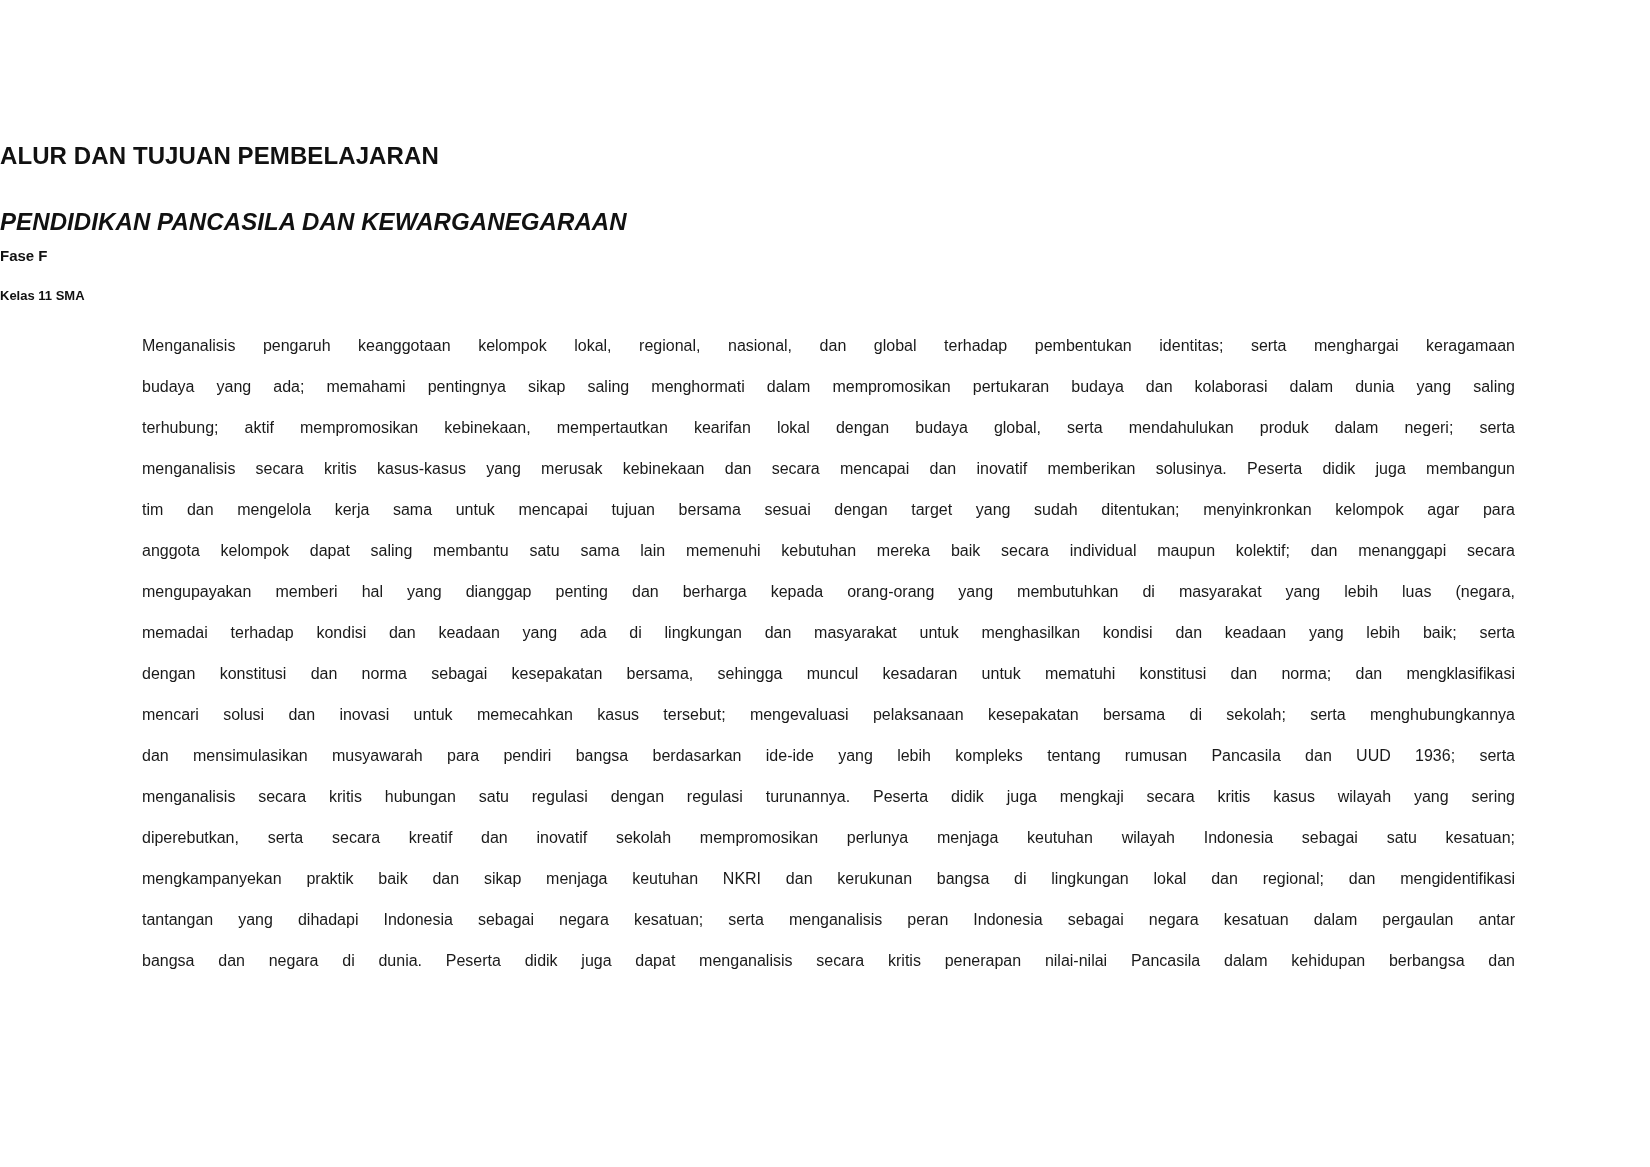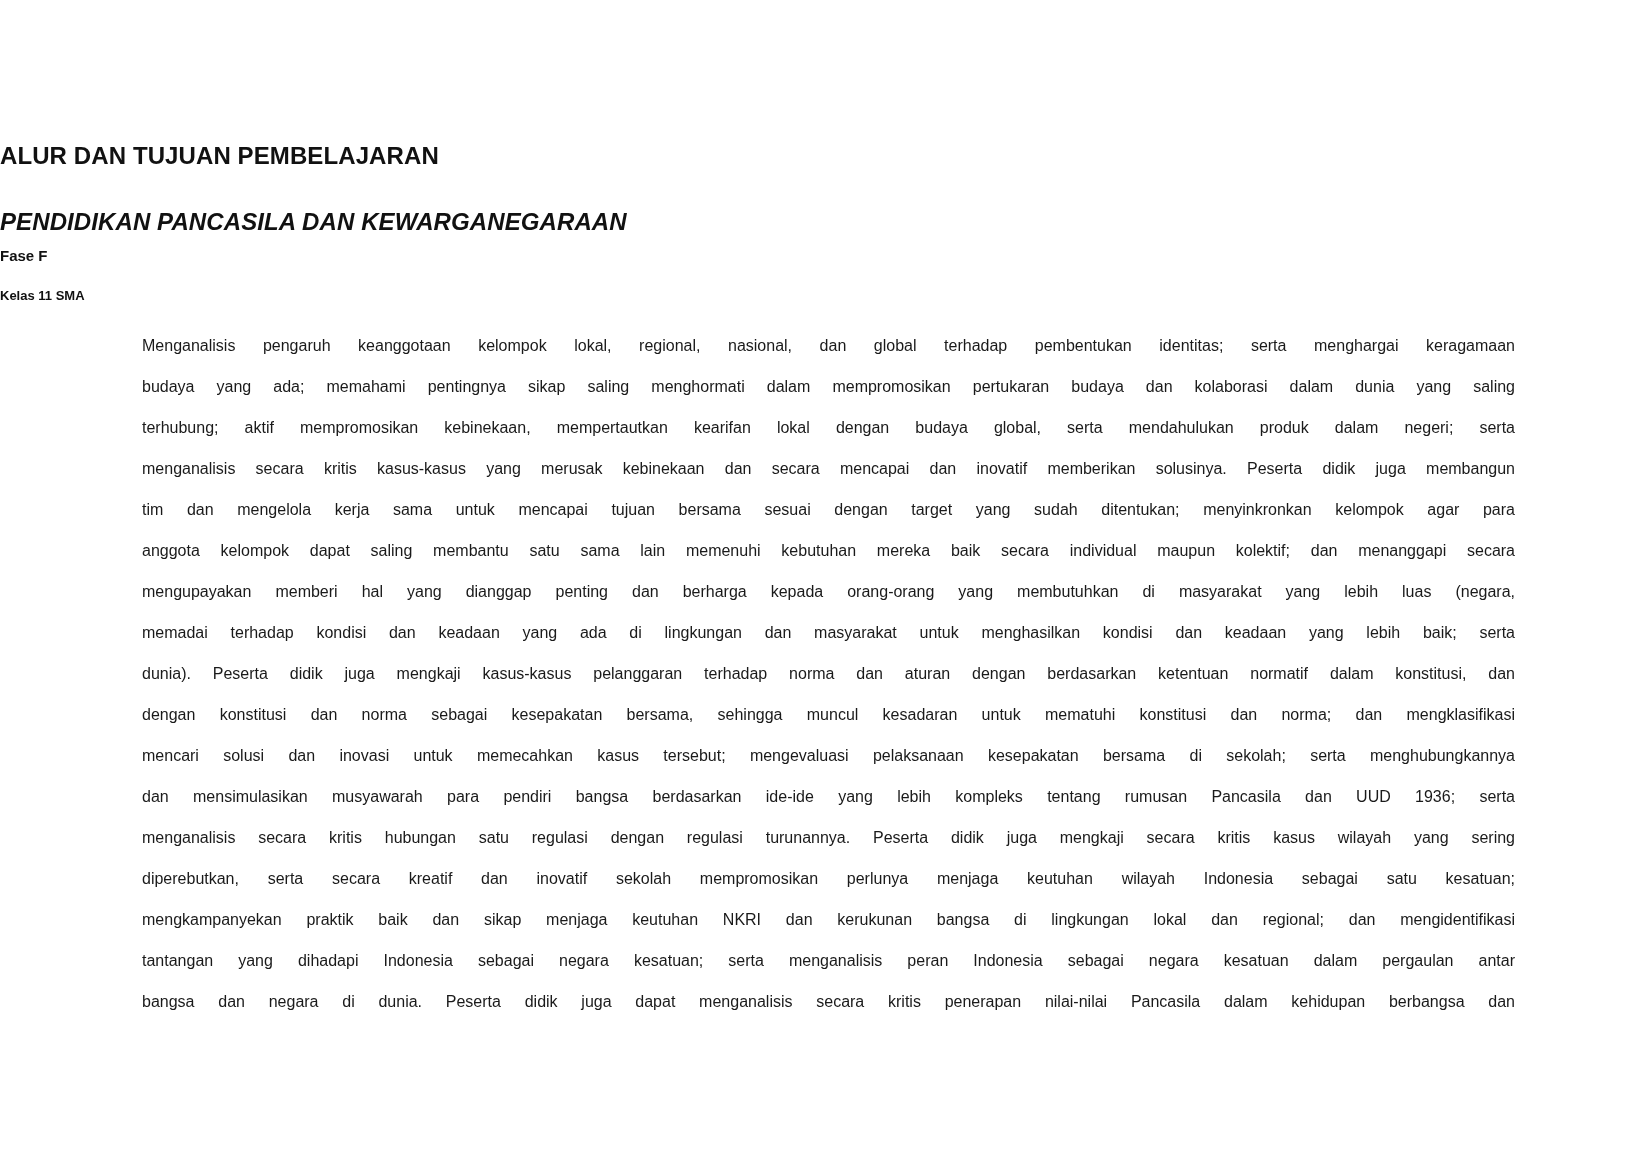--- a/index.html
+++ b/index.html
@@ -66,21 +66,20 @@
 
   <div class="body-text">
     <span class="line">Menganalisis pengaruh keanggotaan kelompok lokal, regional, nasional, dan global terhadap pembentukan identitas; serta menghargai keragamaan</span>
     <span class="line">budaya yang ada; memahami pentingnya sikap saling menghormati dalam mempromosikan pertukaran budaya dan kolaborasi dalam dunia yang saling</span>
     <span class="line">terhubung; aktif mempromosikan kebinekaan, mempertautkan kearifan lokal dengan budaya global, serta mendahulukan produk dalam negeri; serta</span>
     <span class="line">menganalisis secara kritis kasus-kasus yang merusak kebinekaan dan secara mencapai dan inovatif memberikan solusinya. Peserta didik juga membangun</span>
     <span class="line">tim dan mengelola kerja sama untuk mencapai tujuan bersama sesuai dengan target yang sudah ditentukan; menyinkronkan kelompok agar para</span>
     <span class="line">anggota kelompok dapat saling membantu satu sama lain memenuhi kebutuhan mereka baik secara individual maupun kolektif; dan menanggapi secara</span>
     <span class="line">mengupayakan memberi hal yang dianggap penting dan berharga kepada orang-orang yang membutuhkan di masyarakat yang lebih luas (negara,</span>
     <span class="line">memadai terhadap kondisi dan keadaan yang ada di lingkungan dan masyarakat untuk menghasilkan kondisi dan keadaan yang lebih baik; serta</span>
-    <span class="line">dunia). Peserta didik juga mengkaji kasus-kasus pelanggaran terhadap norma dan aturan dengan berdasarkan ketentuan normatif dalam konstitusi, dan</span>
     <span class="line">dengan konstitusi dan norma sebagai kesepakatan bersama, sehingga muncul kesadaran untuk mematuhi konstitusi dan norma; dan mengklasifikasi</span>
     <span class="line">mencari solusi dan inovasi untuk memecahkan kasus tersebut; mengevaluasi pelaksanaan kesepakatan bersama di sekolah; serta menghubungkannya</span>
     <span class="line">dan mensimulasikan musyawarah para pendiri bangsa berdasarkan ide-ide yang lebih kompleks tentang rumusan Pancasila dan UUD 1936; serta</span>
     <span class="line">menganalisis secara kritis hubungan satu regulasi dengan regulasi turunannya. Peserta didik juga mengkaji secara kritis kasus wilayah yang sering</span>
     <span class="line">diperebutkan, serta secara kreatif dan inovatif sekolah mempromosikan perlunya menjaga keutuhan wilayah Indonesia sebagai satu kesatuan;</span>
     <span class="line">mengkampanyekan praktik baik dan sikap menjaga keutuhan NKRI dan kerukunan bangsa di lingkungan lokal dan regional; dan mengidentifikasi</span>
     <span class="line">tantangan yang dihadapi Indonesia sebagai negara kesatuan; serta menganalisis peran Indonesia sebagai negara kesatuan dalam pergaulan antar</span>
     <span class="line">bangsa dan negara di dunia. Peserta didik juga dapat menganalisis secara kritis penerapan nilai-nilai Pancasila dalam kehidupan berbangsa dan</span>
   </div>
 </div>

